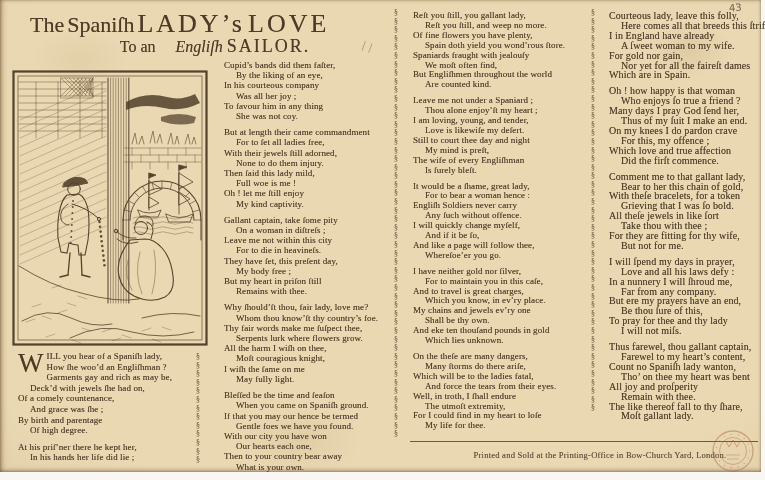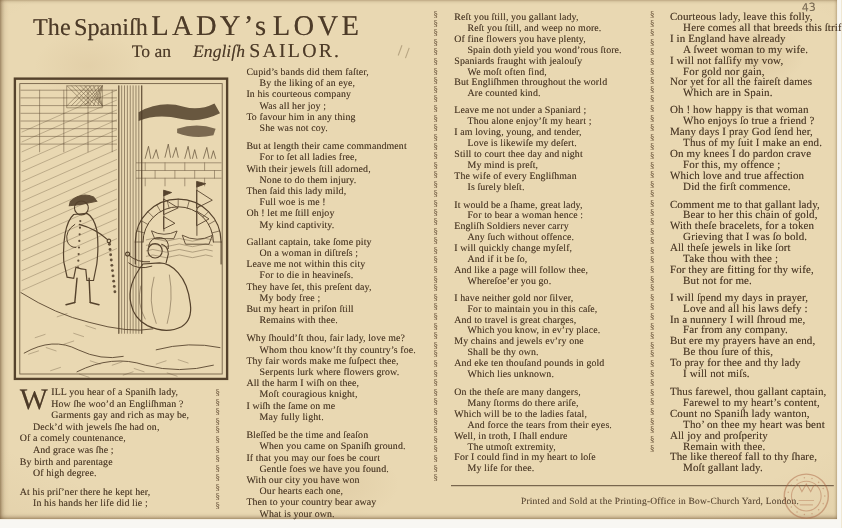--- a/index.html
+++ b/index.html
@@ -497,21 +497,21 @@
         <div class="line">Thy fair words make me ſuſpect thee,</div>
         <div class="line">Serpents lurk where flowers grow.</div>
         <div class="line">All the harm I wiſh on thee,</div>
         <div class="line">Moſt couragious knight,</div>
         <div class="line">I wiſh the ſame on me</div>
         <div class="line">May fully light.</div>
       </div>
       <div class="stanza">
         <div class="line">Bleſſed be the time and ſeaſon</div>
         <div class="line">When you came on Spaniſh ground.</div>
-        <div class="line">If that you may our foes be court</div>
+        <div class="line">If that you may our hence be termed</div>
         <div class="line">Gentle foes we have you found.</div>
         <div class="line">With our city you have won</div>
         <div class="line">Our hearts each one,</div>
         <div class="line">Then to your country bear away</div>
         <div class="line">What is your own.</div>
       </div>
     </div>
   <div class="col col2">
       <div class="stanza">
         <div class="line">Reſt you ſtill, you gallant lady,</div>
@@ -563,21 +563,20 @@
         <div class="line">For I could find in my heart to loſe</div>
         <div class="line">My life for thee.</div>
       </div>
     </div>
   <div class="col col3">
       <div class="stanza">
         <div class="line">Courteous lady, leave this folly,</div>
         <div class="line">Here comes all that breeds this ſtrife,</div>
         <div class="line">I in England have already</div>
         <div class="line">A ſweet woman to my wife.</div>
-        <div class="line">I will not falſify my vow,</div>
         <div class="line">For gold nor gain,</div>
         <div class="line">Nor yet for all the faireſt dames</div>
         <div class="line">Which are in Spain.</div>
       </div>
       <div class="stanza">
         <div class="line">Oh ! how happy is that woman</div>
         <div class="line">Who enjoys ſo true a friend ?</div>
         <div class="line">Many days I pray God ſend her,</div>
         <div class="line">Thus of my ſuit I make an end.</div>
         <div class="line">On my knees I do pardon crave</div>

